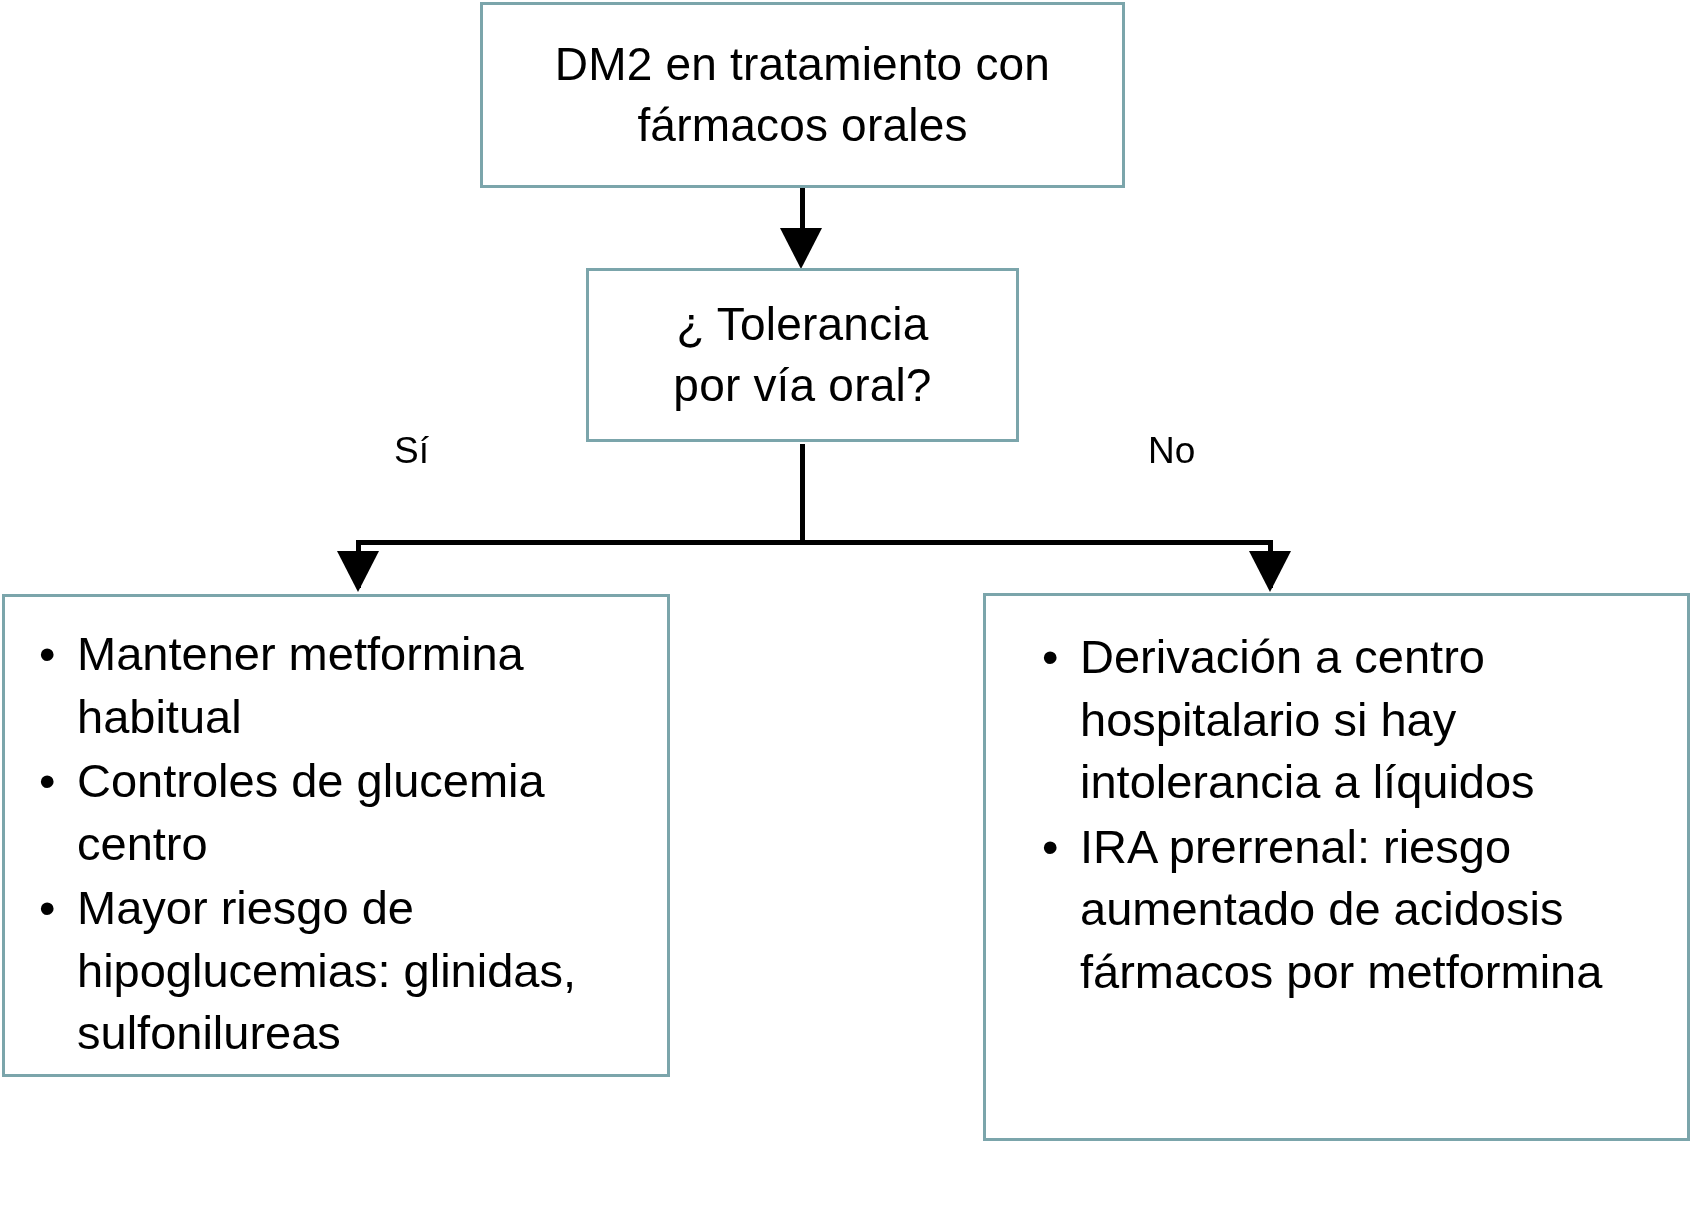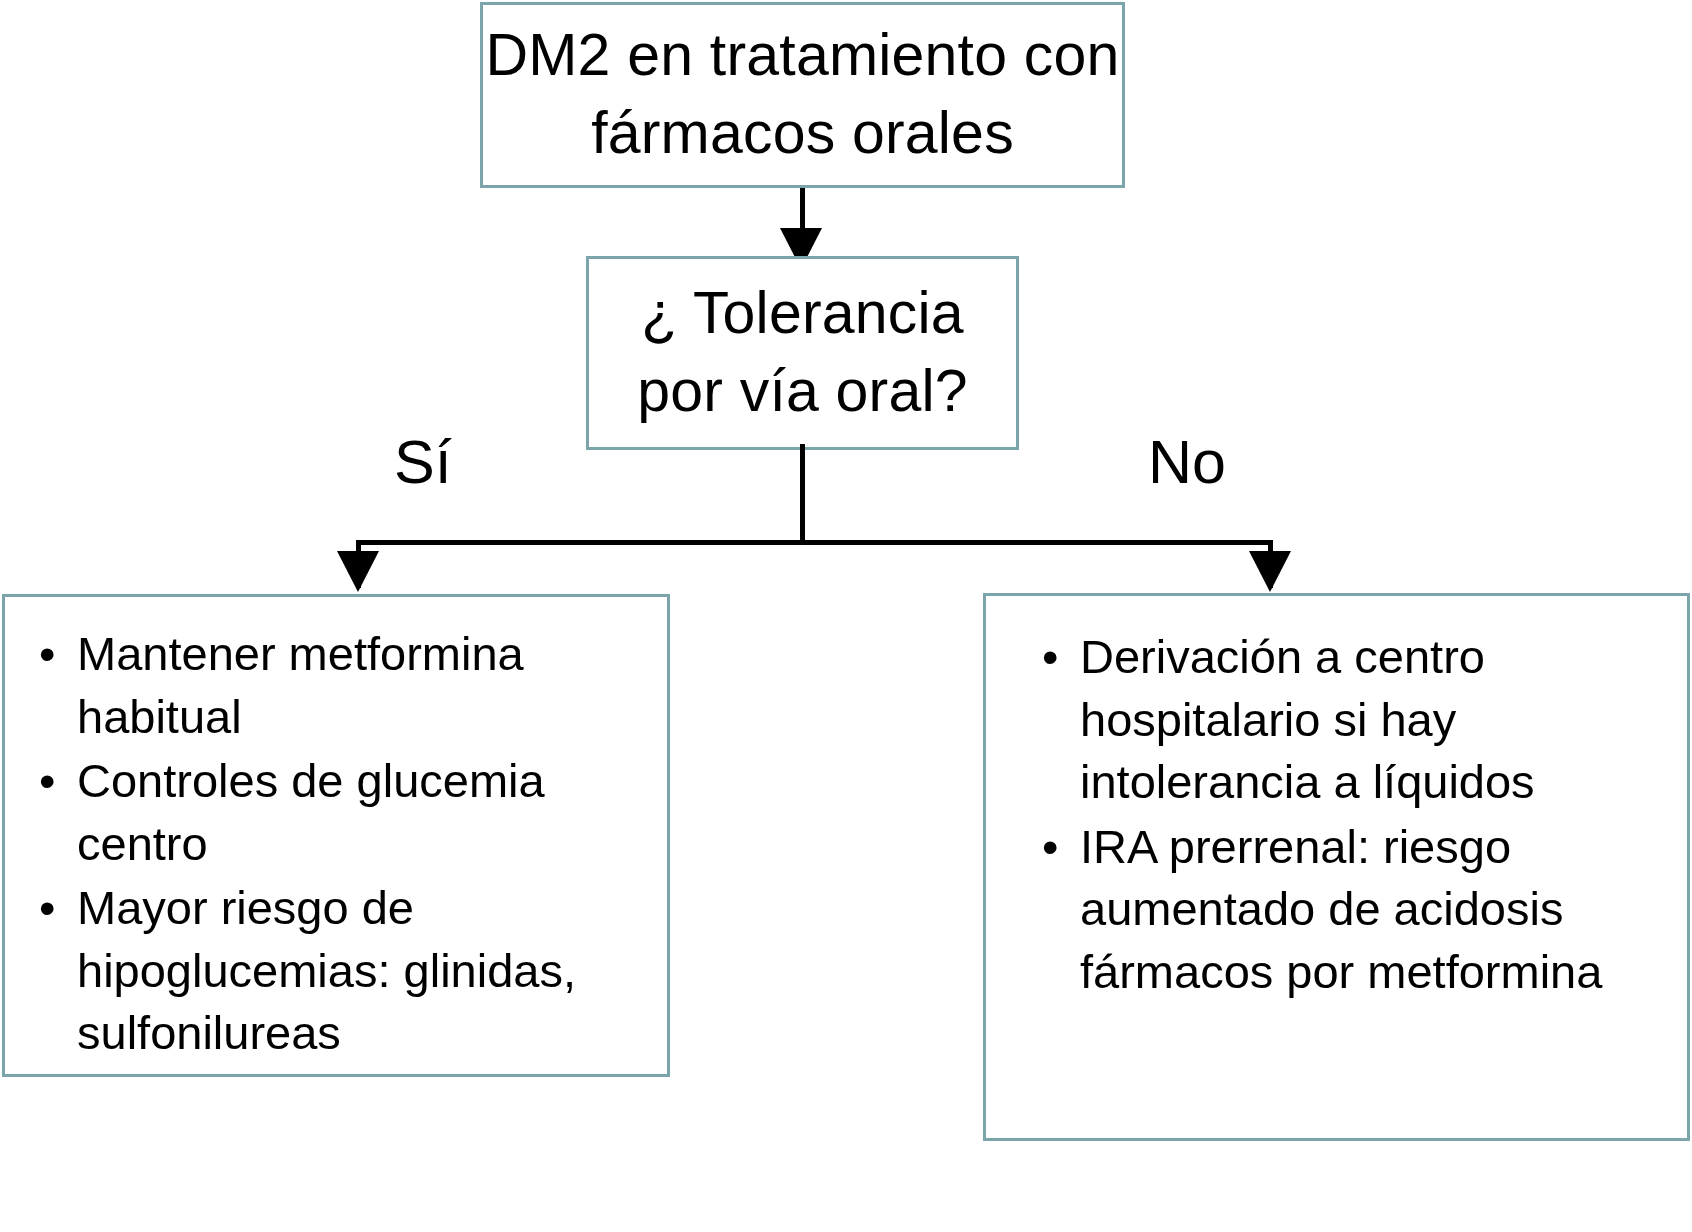--- a/index.html
+++ b/index.html
@@ -22,38 +22,38 @@
     position: absolute;
     box-sizing: border-box;
     border: 3px solid #7ba5ab;
     background: #ffffff;
     display: flex;
     align-items: center;
     justify-content: center;
   }
   .node-text {
     text-align: center;
-    font-size: 59px;
+    font-size: 46px;
     line-height: 1.32;
     letter-spacing: 0.2px;
     white-space: pre-line;
   }
   
   #node-top {
     left: 480px;
     top: 2px;
     width: 645px;
     height: 186px;
   }
   
   #node-decision {
     left: 586px;
-    top: 256px;
+    top: 268px;
     width: 433px;
-    height: 194px;
+    height: 174px;
   }
   
   .outcome {
     align-items: flex-start;
     justify-content: flex-start;
   }
   #node-yes {
     left: 2px;
     top: 594px;
     width: 668px;
@@ -111,21 +111,21 @@
   
   #conn-dec-vert { left: 800px; top: 444px; height: 98px; }
   #conn-split-horiz { left: 358px; top: 540px; width: 915px; }
   #conn-left-vert { left: 356px; top: 540px; height: 48px; }
   #conn-right-vert { left: 1268px; top: 540px; height: 48px; }
   #arrow-left { left: 337px; top: 551px; }
   #arrow-right { left: 1249px; top: 551px; }
   
   .branch-label {
     position: absolute;
-    font-size: 61px;
+    font-size: 37px;
     line-height: 1;
     white-space: nowrap;
   }
   #label-yes { left: 394px; top: 432px; }
   #label-no  { left: 1148px; top: 432px; }
 </style>
 </head>
 <body>
 
 <div id="stage">

